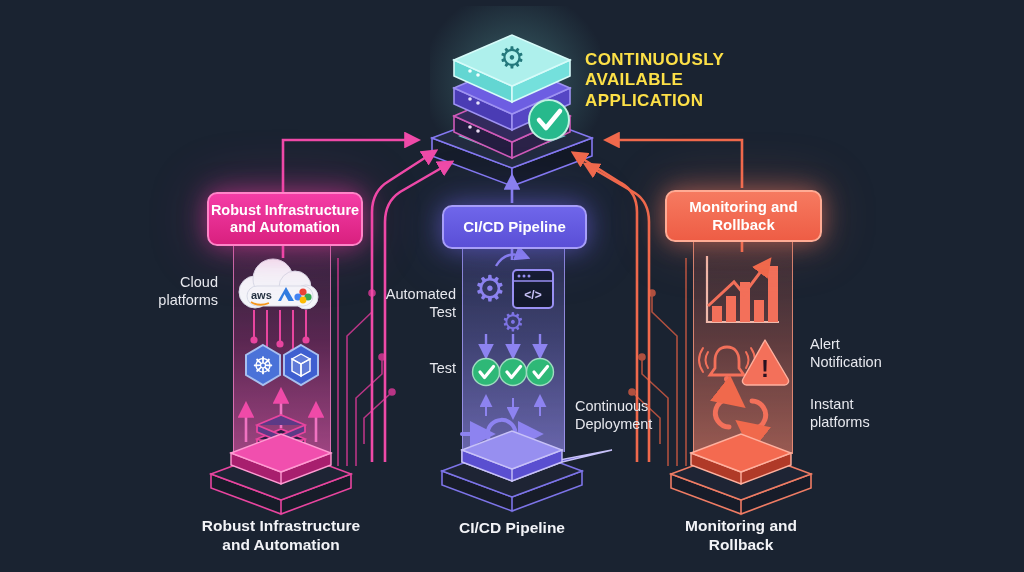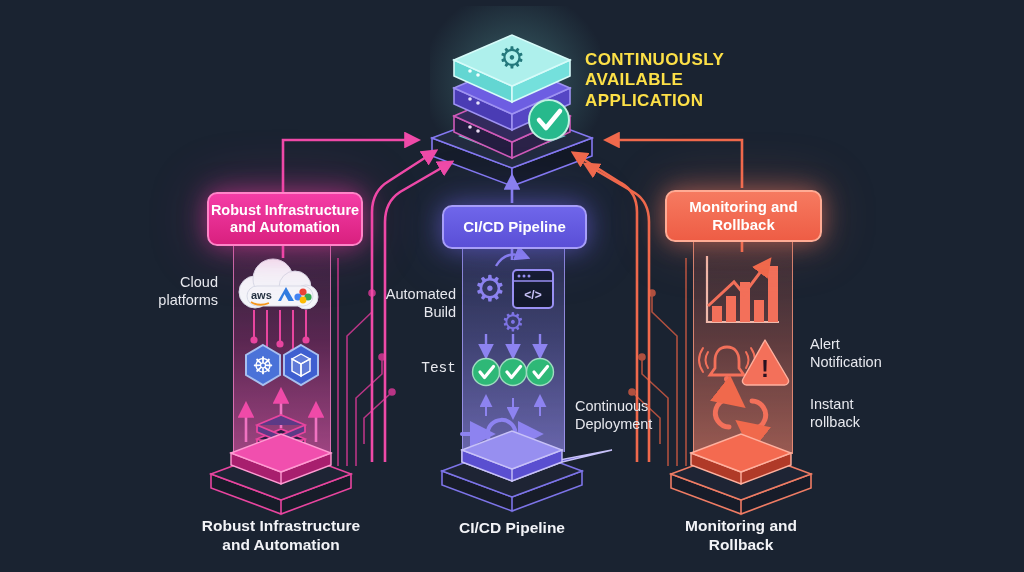--- a/index.html
+++ b/index.html
@@ -54,25 +54,25 @@
   <div class="hdr hdr-purple" style="left:442px;top:205px;width:141px;height:40px;">
     <span>CI/CD Pipeline</span>
   </div>
   <div class="hdr hdr-orange" style="left:665px;top:190px;width:153px;height:48px;">
     <span>Monitoring and Rollback</span>
   </div>
 
   <div class="title">CONTINUOUSLY AVAILABLE APPLICATION</div>
 
   <div class="lbl r" style="left:118px;top:274px;width:100px;">Cloud platforms</div>
-  <div class="lbl r" style="left:381px;top:286px;width:75px;">Automated Build</div>
-  <div class="lbl r" style="left:411px;top:360px;width:45px;font-family:Liberation Mono, monospace;">Test</div>
+  <div class="lbl r" style="left:381px;top:286px;width:75px;">Automated Test</div>
+  <div class="lbl r" style="left:411px;top:360px;width:45px;">Test</div>
   <div class="lbl" style="left:575px;top:398px;width:110px;">Continuous Deployment</div>
   <div class="lbl" style="left:810px;top:336px;width:95px;">Alert Notification</div>
-  <div class="lbl" style="left:810px;top:396px;width:95px;">Instant rollback</div>
+  <div class="lbl" style="left:810px;top:396px;width:95px;">Instant platforms</div>
 
   <div class="cap" style="left:196px;top:516px;width:170px;">Robust Infrastructure and Automation</div>
   <div class="cap" style="left:437px;top:518px;width:150px;">CI/CD Pipeline</div>
   <div class="cap" style="left:671px;top:516px;width:140px;">Monitoring and Rollback</div>
 
   <svg class="overlay" width="1024" height="572">
     <defs>
       <marker id="ahP" viewBox="0 0 10 10" refX="7" refY="5" markerWidth="6.5" markerHeight="6.5" orient="auto-start-reverse">
         <path d="M0,0 L10,5 L0,10 z" fill="#ef4aa8"></path>
       </marker>

